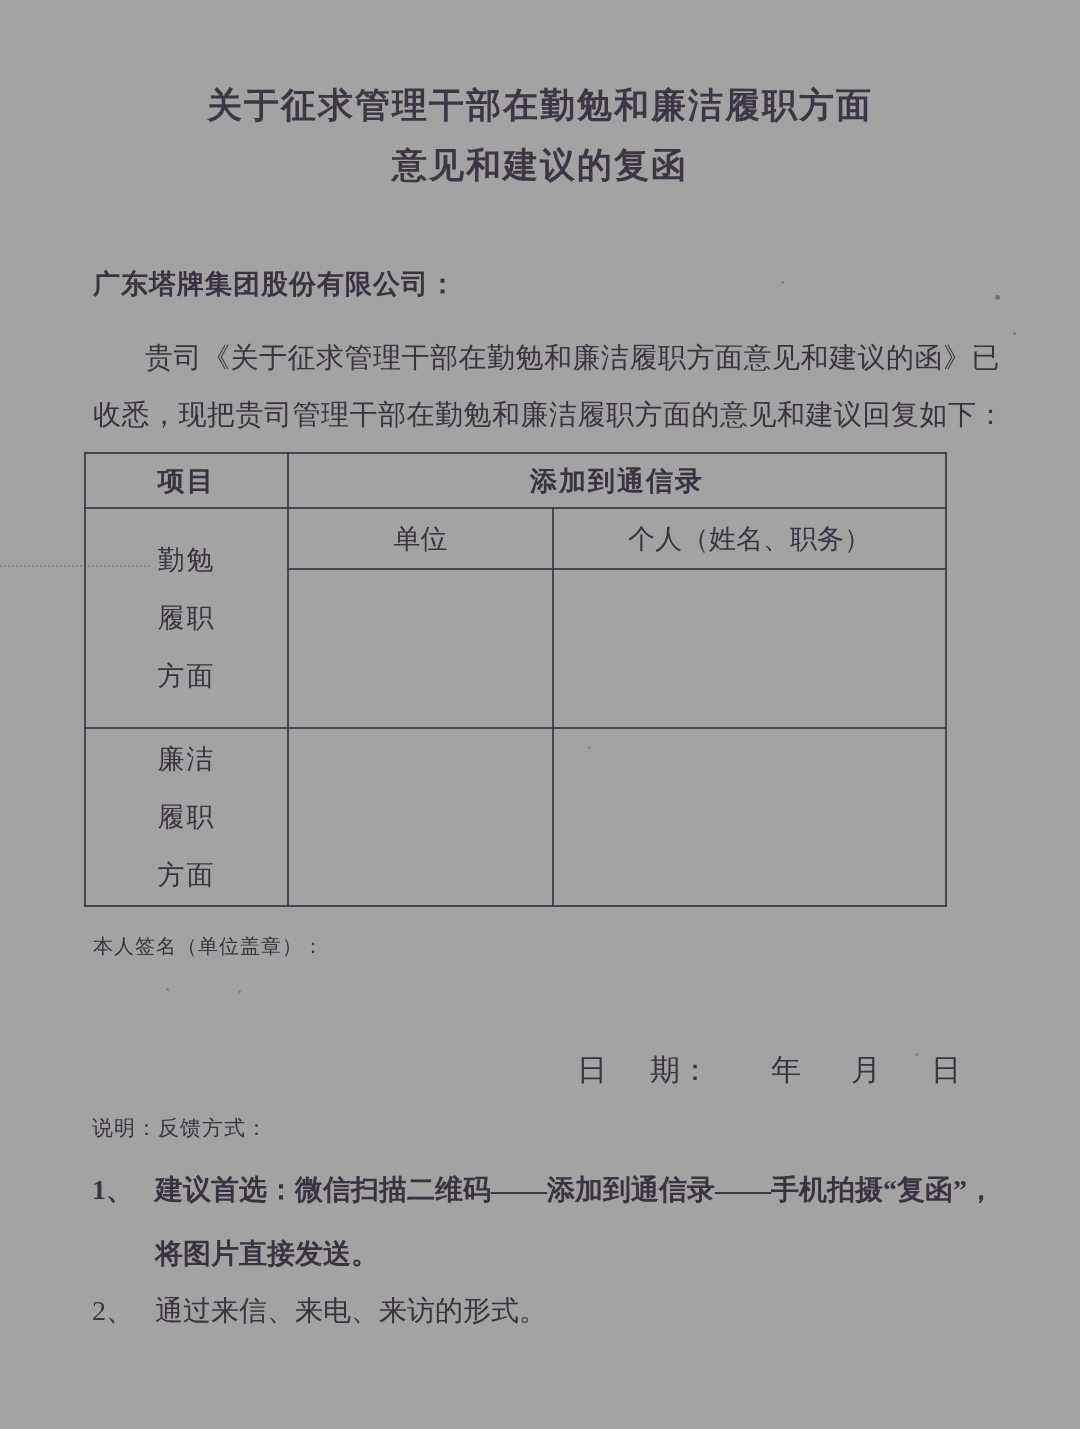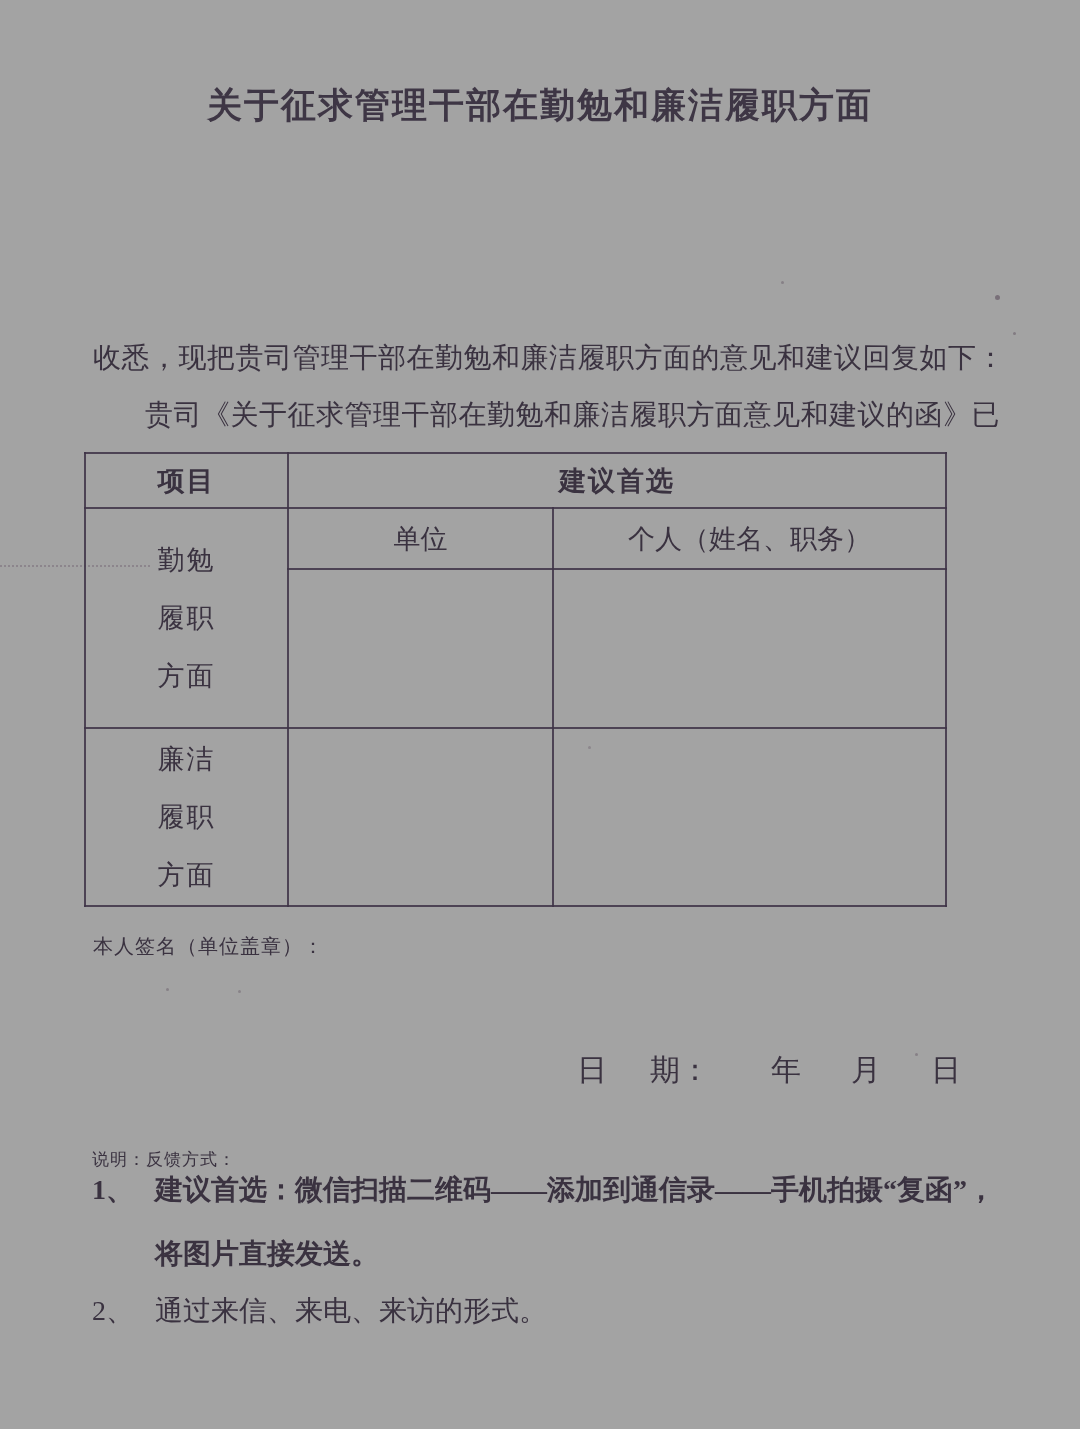--- a/index.html
+++ b/index.html
@@ -61,58 +61,60 @@
   td.stub .stub-line { line-height:58px; }
   .signature {
     position:absolute; top:933px; left:93px;
     font-size:20px; letter-spacing:1px; white-space:nowrap;
   }
   .date-line { position:absolute; top:1050px; left:0; width:100%; height:40px; font-size:30px; }
   .date-line span { position:absolute; top:0; white-space:nowrap; }
   .d-ri1 { left:577px; } .d-qi { left:650px; } .d-year { left:771px; }
   .d-month { left:851px; } .d-ri2 { left:931px; }
   .notes-heading {
-    position:absolute; top:1148px; left:92px;
-    font-size:17px; letter-spacing:1px; white-space:nowrap;
+    position:absolute; top:1114px; left:92px;
+    font-size:21px; letter-spacing:1px; white-space:nowrap;
   }
   .note-row { position:absolute; left:0; width:1080px; white-space:nowrap; font-size:28px; }
   .note-row .num { position:absolute; left:92px; top:0; }
   .note-row .txt { position:absolute; left:155px; top:0;text-align:center; }
   .n1 { top:1171px; font-weight:bold; }
   .n1b { top:1235px; font-weight:bold; }
   .n2 { top:1292px; }
 </style>
 </head>
 <body>
 
 <div class="page">
 
   <div class="speck"></div>
   <div class="artifact-line"></div>
 
   <div class="title">
     <div>关于征求管理干部在勤勉和廉洁履职方面</div>
+    <div>意见和建议的复函</div>
   </div>
 
+  <div class="addressee">广东塔牌集团股份有限公司：</div>
 
   <div class="body-para">
+    <div class="line indent">贵司《关于征求管理干部在勤勉和廉洁履职方面意见和建议的函》已</div>
     <div class="line">收悉，现把贵司管理干部在勤勉和廉洁履职方面的意见和建议回复如下：</div>
-    <div class="line indent">贵司《关于征求管理干部在勤勉和廉洁履职方面意见和建议的函》已</div>
   </div>
 
   <table class="form">
     <colgroup>
       <col style="width:203px">
         <col style="width:265px">
         <col style="width:393px">
     </colgroup>
     <tbody>
       <tr style="height:55px">
         <td class="th">项目</td>
-        <td class="th" colspan="2">建议首选</td>
+        <td class="th" colspan="2">添加到通信录</td>
       </tr>
       <tr style="height:61px">
         <td class="stub" rowspan="2">
           <div class="stub-line">勤勉</div>
           <div class="stub-line">履职</div>
           <div class="stub-line">方面</div>
         </td>
         <td>单位</td>
         <td>个人（姓名、职务）</td>
       </tr>

